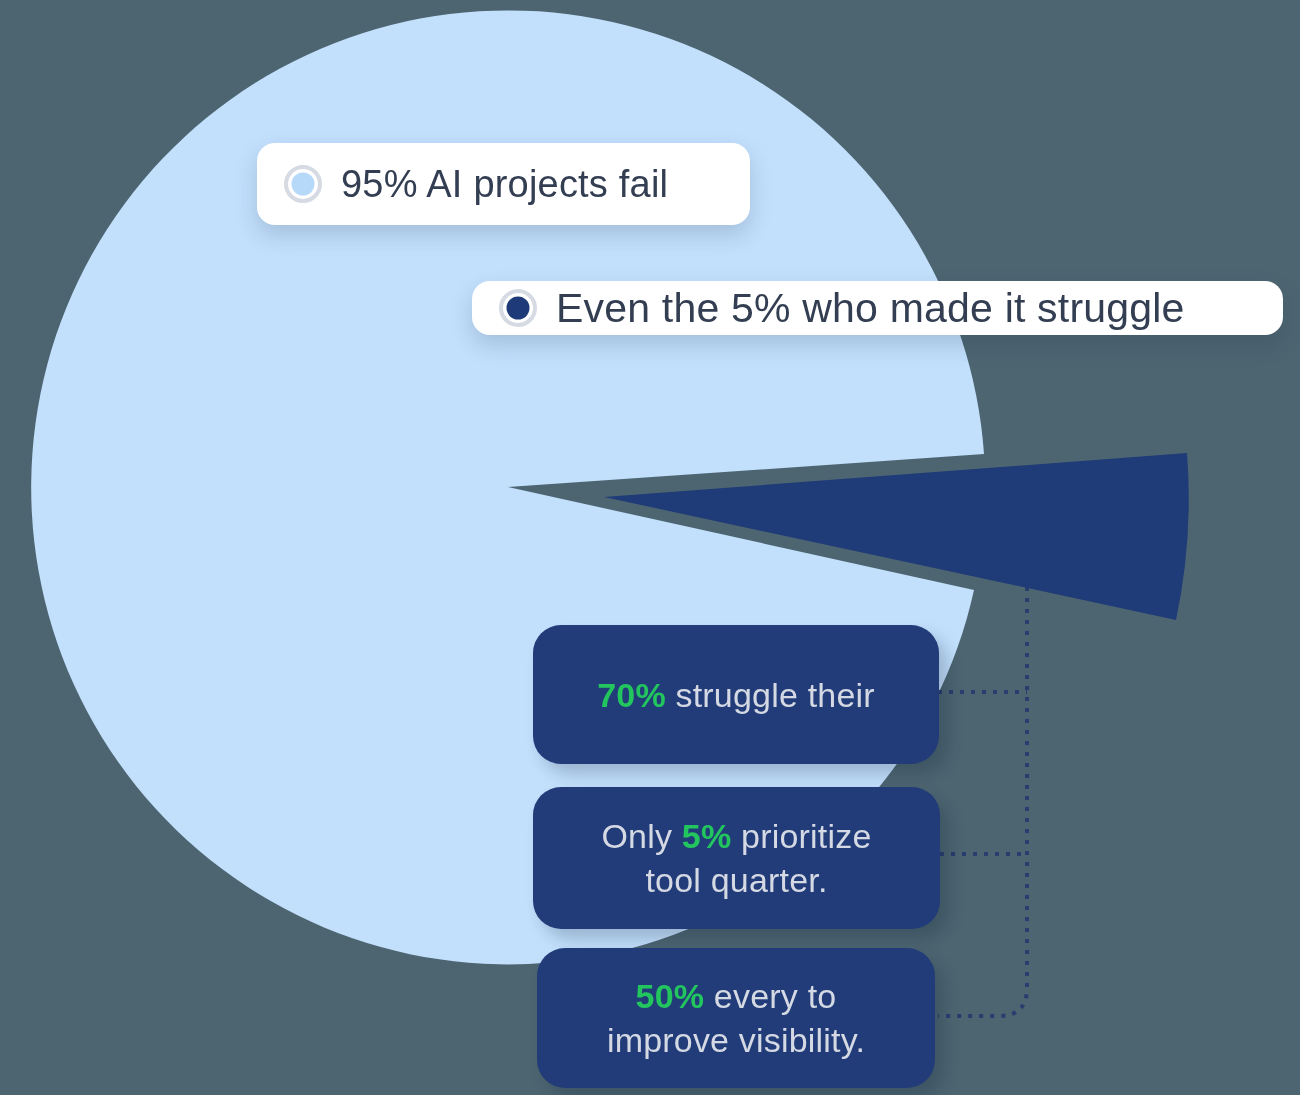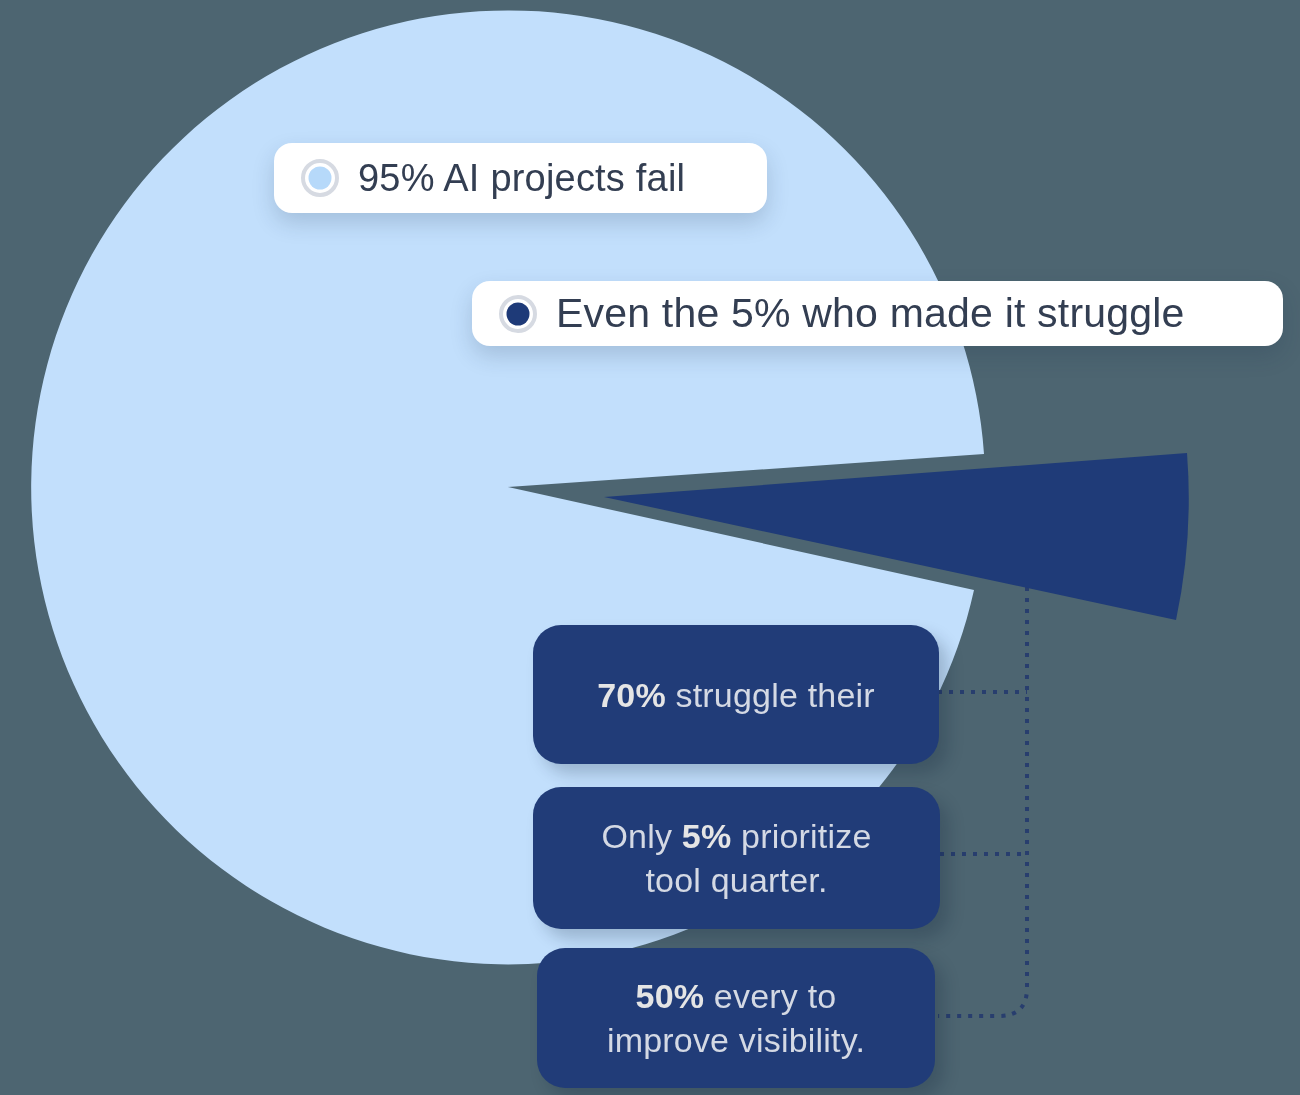--- a/index.html
+++ b/index.html
@@ -23,45 +23,45 @@
     background: #ffffff;
     border-radius: 18px;
     box-shadow: 0 10px 22px rgba(30, 50, 80, 0.18);
     padding-left: 26px;
     box-sizing: border-box;
     color: #333e52;
   }
   .pill .radio { flex: 0 0 auto; margin-right: 18px; }
   .pill .pill-text { white-space: nowrap; letter-spacing: 0.2px; }
   #pill-95 {
-    left: 274px; top: 143px;
-    width: 493px; height: 70px;
+    left: 257px; top: 143px;
+    width: 493px; height: 82px;
     font-size: 38px;
   }
   #pill-5 {
     left: 472px; top: 281px;
-    width: 811px; height: 65px;
+    width: 811px; height: 54px;
     font-size: 41px;
   }
   .stat-box {
     position: absolute;
     background: #213c78;
     border-radius: 28px;
     box-shadow: 9px 10px 16px rgba(15, 30, 55, 0.22);
     display: flex;
     flex-direction: column;
     align-items: center;
     justify-content: center;
     text-align: center;
     color: #d4d9e4;
     font-size: 34px;
     line-height: 44px;
     letter-spacing: 0.2px;
   }
-  .stat-box .b { color: #e5e5e5; font-weight: 700; }
+  .stat-box .b { color: #22c55e; font-weight: 700; }
   #box-70 { left: 533px; top: 625px; width: 406px; height: 139px; }
   #box-5  { left: 533px; top: 787px; width: 407px; height: 142px; text-align: center; }
   #box-63 { left: 537px; top: 948px; width: 398px; height: 140px; }
 </style>
 </head>
 <body>
 
 <div id="canvas">
 
   <svg id="pie-svg" viewBox="0 0 1300 1095">

